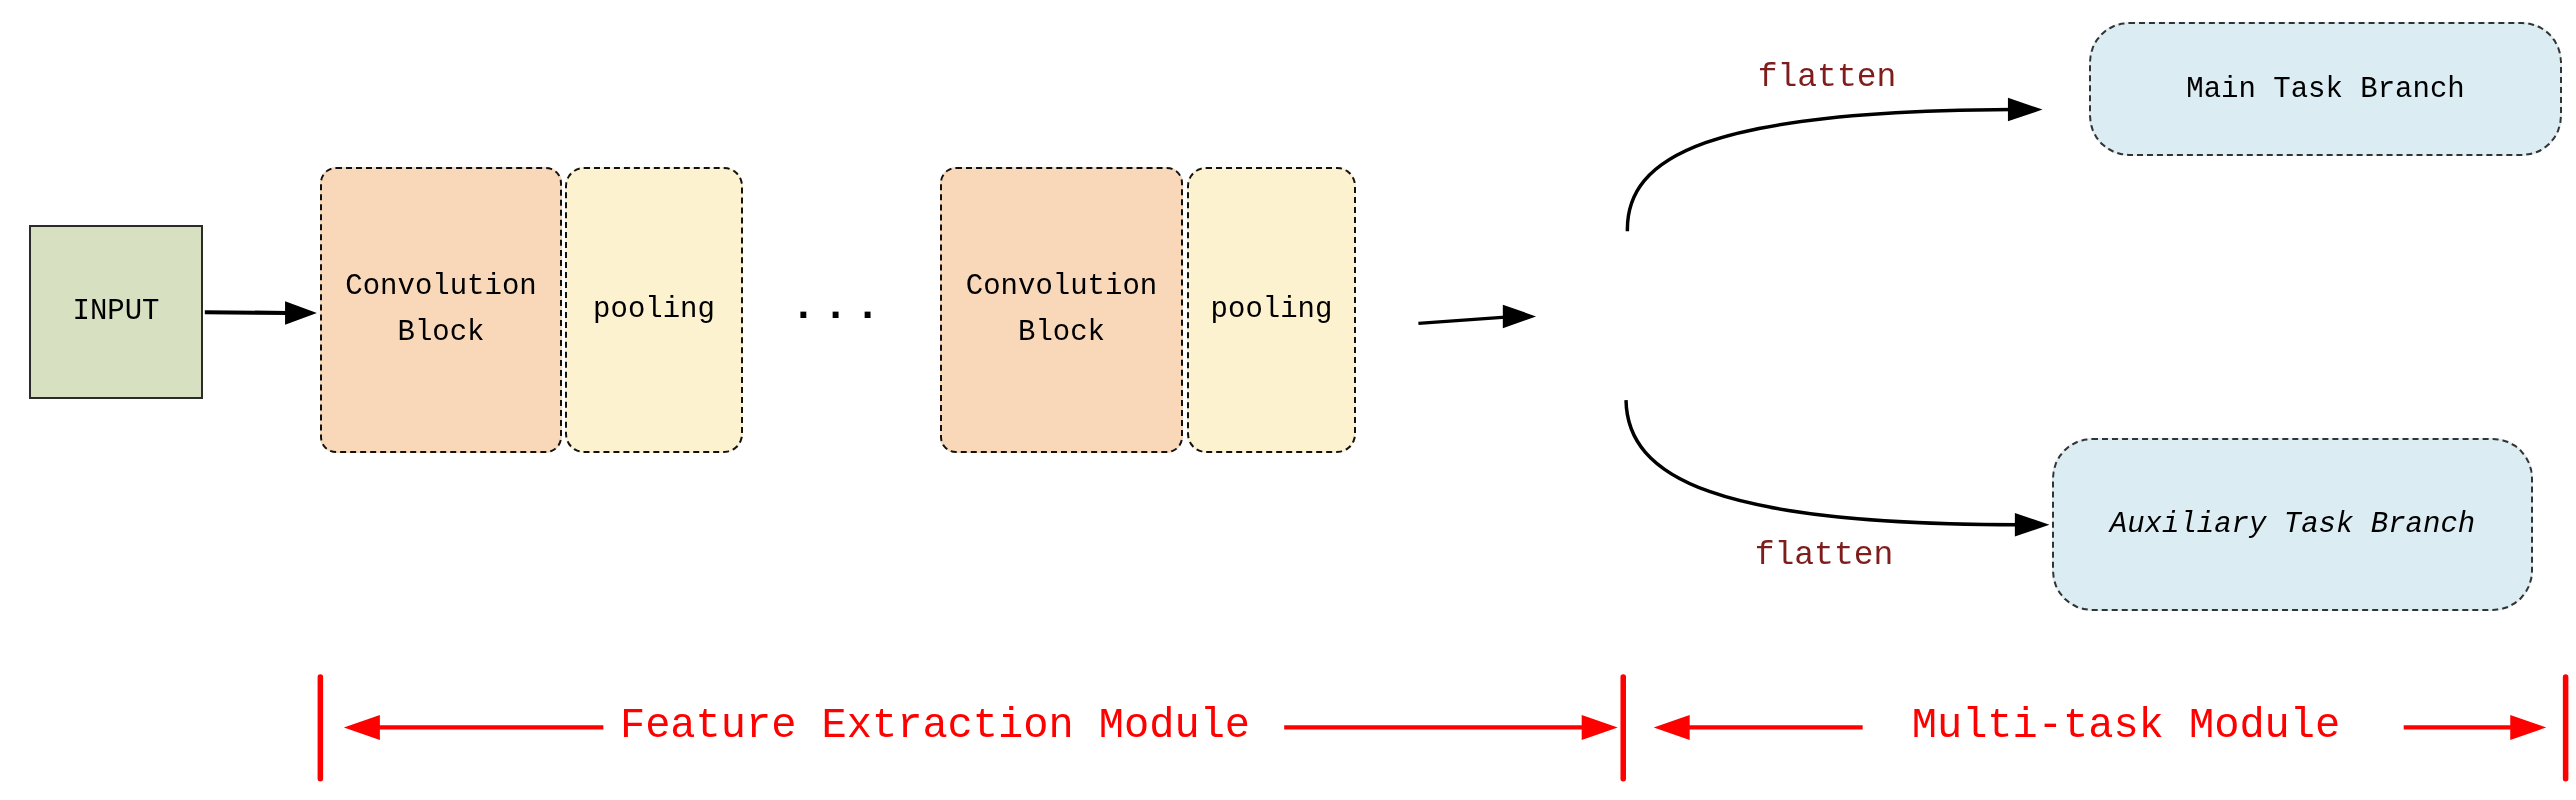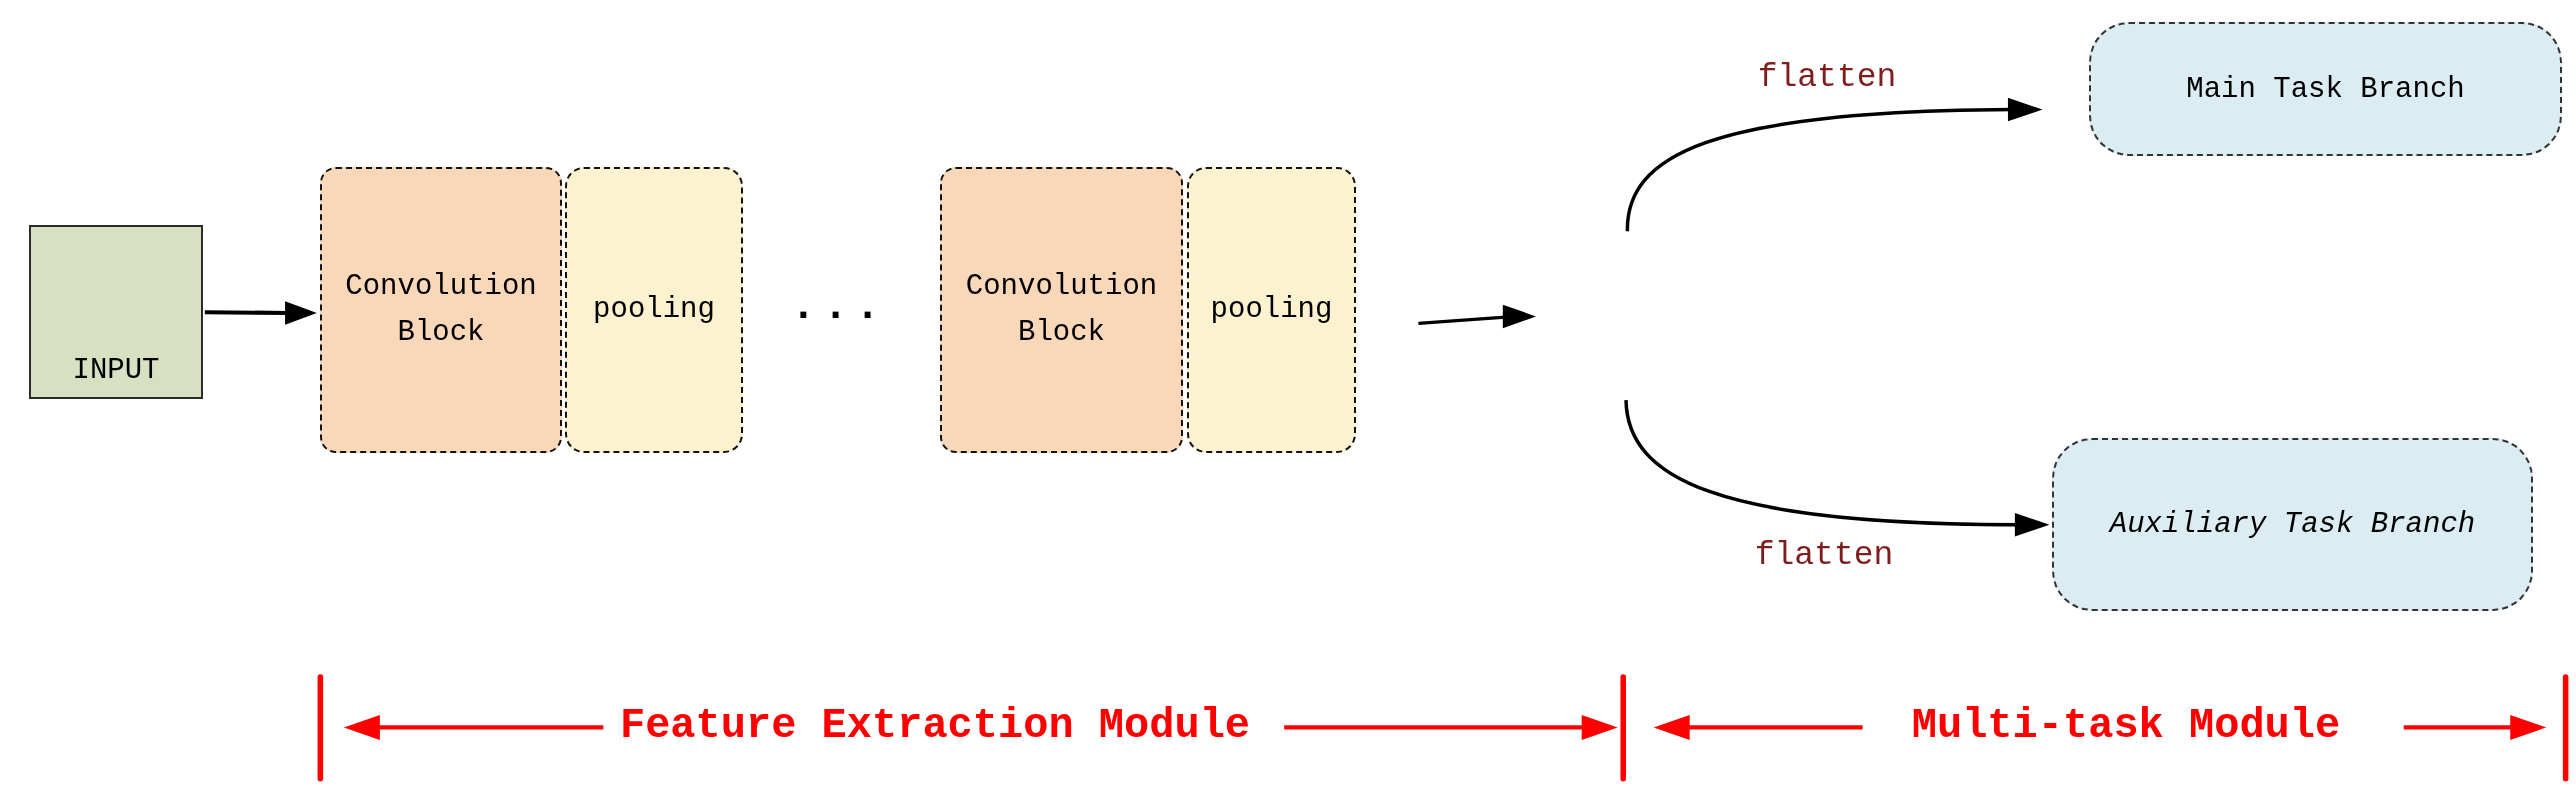--- a/index.html
+++ b/index.html
@@ -51,21 +51,21 @@
     font-size:42px;
     font-weight:bold;
     letter-spacing:7px;
     color:#000;
     white-space:nowrap;
   }
   .red-label{
     position:absolute;
     transform:translate(-50%,-50%);
     font-size:42px;
-    font-weight:bold;
+    font-weight:normal;
     color:#ff0000;
     white-space:nowrap;
     background:#ffffff;
     padding:0 9.7px;
   }
 </style>
 </head>
 <body>
 
 <div class="canvas">
@@ -102,21 +102,21 @@
       <line x1="1856" y1="1051" x2="2288" y2="1051" stroke-width="6"></line>
       <polygon points="2338,1051 2286,1033 2286,1069" stroke="none"></polygon>
 
       <polygon points="2390,1051 2442,1033 2442,1069" stroke="none"></polygon>
       <line x1="2438" y1="1051" x2="2692" y2="1051" stroke-width="6"></line>
       <line x1="3474" y1="1051" x2="3630" y2="1051" stroke-width="6"></line>
       <polygon points="3680,1051 3628,1033 3628,1069" stroke="none"></polygon>
     </g>
   </svg>
 
-  <div class="node green-box" style="left:29px;top:225px;width:174px;height:174px;align-items:flex-end;">
+  <div class="node green-box" style="left:29px;top:225px;width:174px;height:174px;">
     <span class="lbl">INPUT</span>
   </div>
 
   <div class="node dashed-box conv" style="left:320px;top:167px;width:242px;height:286px;">
     <span class="lbl">Convolution
 Block</span>
   </div>
 
   <div class="node dashed-box pool" style="left:565px;top:167px;width:178px;height:286px;">
     <span class="lbl">pooling</span>

